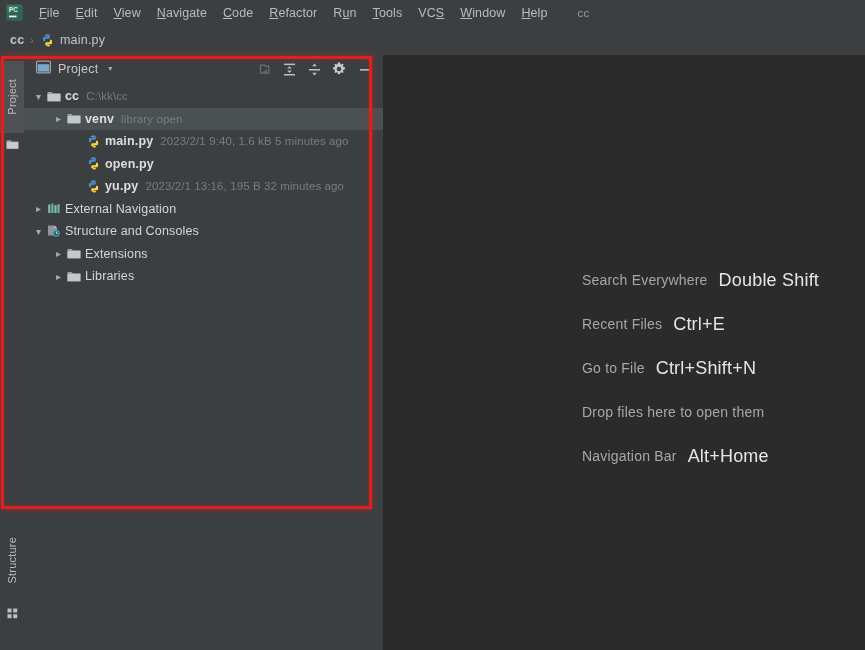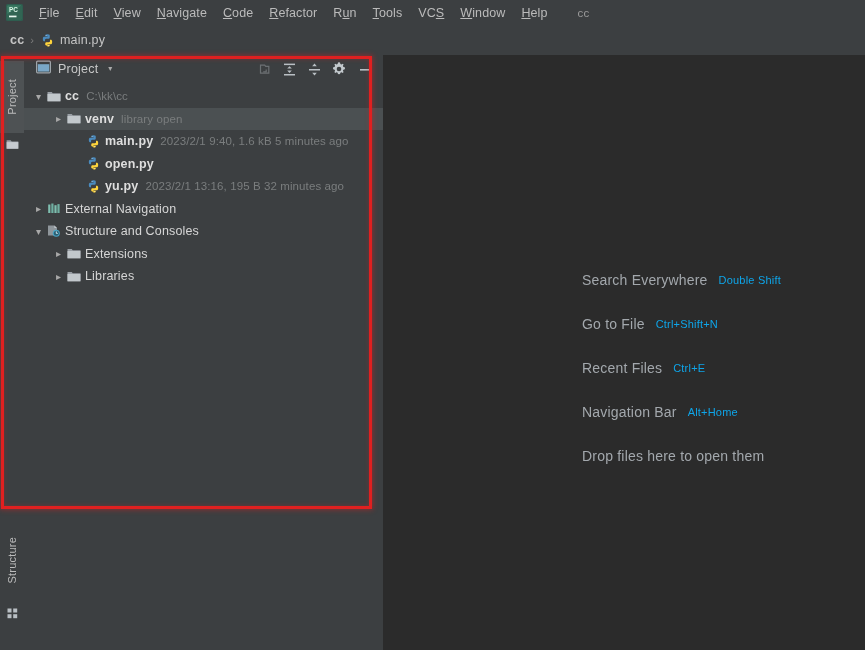--- a/index.html
+++ b/index.html
@@ -219,22 +219,22 @@
     display: flex;
     align-items: center;
     white-space: nowrap;
   }
   .hint-label {
     font-size: 14px;
     color: #a3a8ad;
     letter-spacing: 0.2px;
   }
   .hint-key {
-    font-size: 11px;
-    color: #0ea5e9;
+    font-size: 18px;
+    color: #e5e5e5;
     margin-left: 11px;
     letter-spacing: 0.2px;
   }
 </style>
 </head>
 <body>
 
 <div id="app">
 
   <div class="menubar">
@@ -496,36 +496,36 @@
 
   <div class="editor">
     <div class="hints">
 
       <div class="hint-row">
         <span class="hint-label">Search Everywhere</span>
         <span class="hint-key">Double Shift</span>
       </div>
 
       <div class="hint-row">
+        <span class="hint-label">Recent Files</span>
+        <span class="hint-key">Ctrl+E</span>
+      </div>
+
+      <div class="hint-row">
         <span class="hint-label">Go to File</span>
         <span class="hint-key">Ctrl+Shift+N</span>
       </div>
 
       <div class="hint-row">
-        <span class="hint-label">Recent Files</span>
-        <span class="hint-key">Ctrl+E</span>
+        <span class="hint-label">Drop files here to open them</span>
       </div>
 
       <div class="hint-row">
         <span class="hint-label">Navigation Bar</span>
         <span class="hint-key">Alt+Home</span>
       </div>
 
-      <div class="hint-row">
-        <span class="hint-label">Drop files here to open them</span>
-      </div>
-
     </div>
   </div>
 
   <div class="annot-box"></div>
 
 </div>
 
 </body></html>

